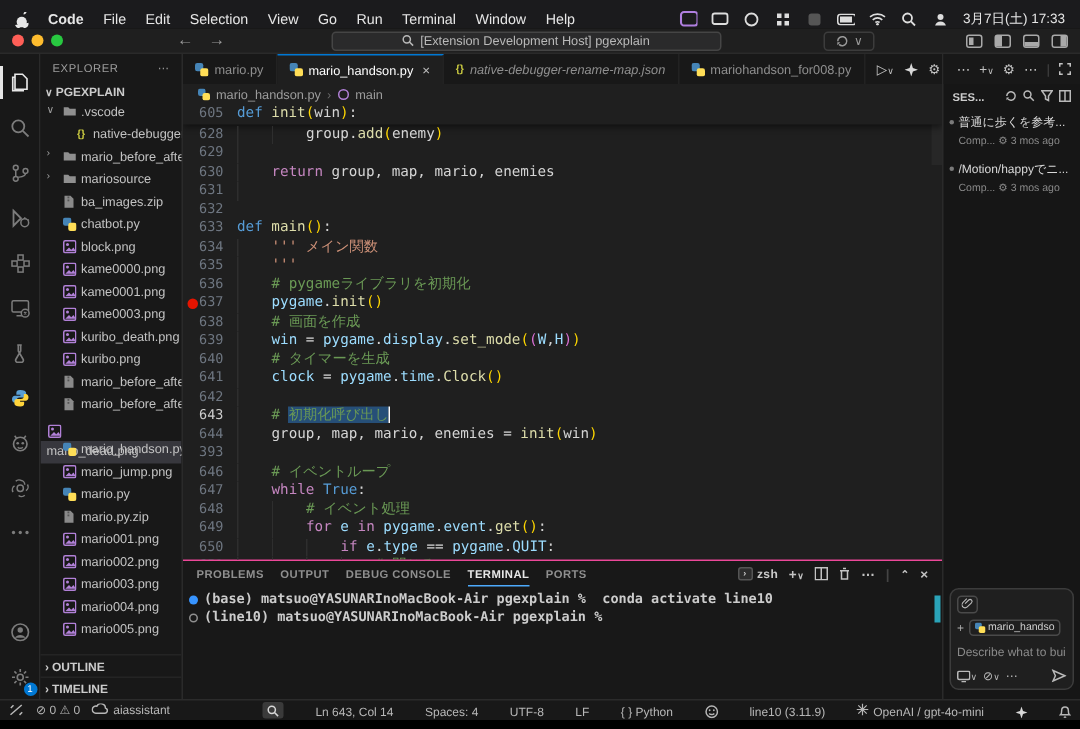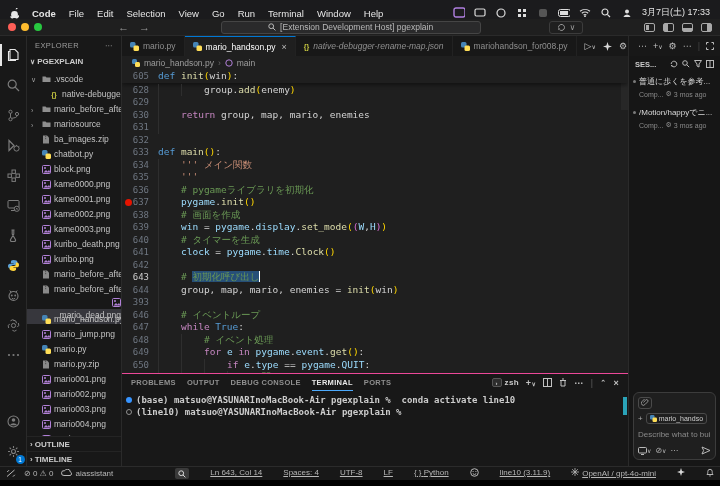--- a/index.html
+++ b/index.html
@@ -41,21 +41,21 @@
   .ab-item svg { display:block; }
   .ab-spacer { flex:1; }
   .badge { position:absolute; right:2px; bottom:2px; background:#0078d4; color:#fff; font-size:6.5px;
     min-width:9px; height:9px; border-radius:5px; display:flex; align-items:center; justify-content:center; }
 
   .sidebar { width:95px; background:#181818; border-right:1px solid #2a2a2a; display:flex; flex-direction:column; font-size:8.5px; color:#bfbfbf; }
   .sb-header { height:18px; display:flex; align-items:center; padding:0 8px; color:#9d9d9d; font-size:7.5px; letter-spacing:.4px; }
   .sb-header .dots { margin-left:auto; color:#9d9d9d; }
   .sb-section { height:15px; display:flex; align-items:center; font-weight:bold; color:#cccccc; padding-left:3px; gap:2px; font-size:8px;}
   .filelist { flex:1; overflow:hidden; }
-  .frow { height:15px; display:flex; align-items:flex-end; gap:3px; padding-left:4px; white-space:nowrap; color:#c3c3c3; }
+  .frow { height:15px; display:flex; align-items:flex-start; gap:3px; padding-left:4px; white-space:nowrap; color:#c3c3c3; }
   .frow.sel { background:#37373d; }
   .frow .chev { width:7px; color:#9d9d9d; font-size:7px; flex:0 0 auto;}
   .fic { width:10px; height:10px; flex:0 0 auto; display:flex; align-items:center; justify-content:center; font-size:8px; }
   .sb-bottom .sb-section { border-top:1px solid #242424; }
 
   .editorcol { flex:1; display:flex; flex-direction:column; min-width:0; background:#1f1f1f; }
   .tabbar { height:20px; background:#181818; display:flex; align-items:stretch; font-size:8.5px; color:#8f8f8f; }
   .tab { display:flex; align-items:center; gap:4px; padding:0 8px; border-right:1px solid #222; white-space:nowrap; }
   .tab.active { background:#1f1f1f; color:#ffffff; border-top:1.5px solid #0078d4; }
   .tab .close { color:#bbb; margin-left:2px; font-size:9px;}
@@ -110,21 +110,21 @@
   .chiprow { display:flex; align-items:center; gap:3px; margin-top:4px; color:#aaa; }
   .chip { display:flex; align-items:center; gap:2px; border:1px solid #4a4a4a; border-radius:3px; padding:1px 3px;
     font-size:7px; color:#cfcfcf; white-space:nowrap; overflow:hidden; max-width:64px;}
   .chat-ph { color:#8a8a8a; font-size:8px; margin-top:6px; white-space:nowrap; overflow:hidden; }
   .chat-foot { display:flex; align-items:center; gap:4px; margin-top:7px; color:#b9b9b9; font-size:8px; }
   .chat-foot .send { margin-left:auto; }
 
   .statusbar { height:14px; background:#181818; border-top:1px solid #2b2b2b; display:flex; align-items:center;
     padding:0 6px; color:#b7b7b7; font-size:8px; gap:9px; }
   .sb-left { display:flex; align-items:center; gap:8px; }
-  .sb-right { margin-left:auto; display:flex; align-items:flex-start; gap:21px; white-space:nowrap;text-decoration:underline;}
+  .sb-right { margin-left:auto; display:flex; align-items:flex-end; gap:21px; white-space:nowrap;}
   .zoomchip { background:#3a3a3a; border-radius:2px; width:14px; height:11px; display:flex; align-items:center; justify-content:center; }
   .bottomstrip { height:6px; background:#000; }
   .ic { display:inline-flex; align-items:center; justify-content:center; }
   svg { display:block; }
 </style>
 </head>
 <body>
 
 <div class="menubar">
   <span class="apple ic">
@@ -432,31 +432,20 @@
           <div class="frow" style="padding-left: 4px;">
             <span class="chev"></span>
             <span class="fic">
               <svg width="9" height="9">
                 <rect x="0.5" y="0.5" width="8" height="8" rx="1" fill="none" stroke="#b180d7"></rect>
                 <circle cx="3" cy="3" r="1" fill="#b180d7"></circle>
                 <path d="M1.5 7.5 4 5l1.5 1.5L7 5l1.5 2.5z" fill="#b180d7"></path>
               </svg>
             </span>
             <span>kame0001.png</span>
-          </div>
-          <div class="frow" style="padding-left: 4px;">
-            <span class="chev"></span>
-            <span class="fic">
-              <svg width="9" height="9">
-                <rect x="0.5" y="0.5" width="8" height="8" rx="1" fill="none" stroke="#b180d7"></rect>
-                <circle cx="3" cy="3" r="1" fill="#b180d7"></circle>
-                <path d="M1.5 7.5 4 5l1.5 1.5L7 5l1.5 2.5z" fill="#b180d7"></path>
-              </svg>
-            </span>
-            <span>kame0002.png</span>
           </div>
           <div class="frow" style="padding-left: 4px;">
             <span class="chev"></span>
             <span class="fic">
               <svg width="9" height="9">
                 <rect x="0.5" y="0.5" width="8" height="8" rx="1" fill="none" stroke="#b180d7"></rect>
                 <circle cx="3" cy="3" r="1" fill="#b180d7"></circle>
                 <path d="M1.5 7.5 4 5l1.5 1.5L7 5l1.5 2.5z" fill="#b180d7"></path>
               </svg>
             </span>

